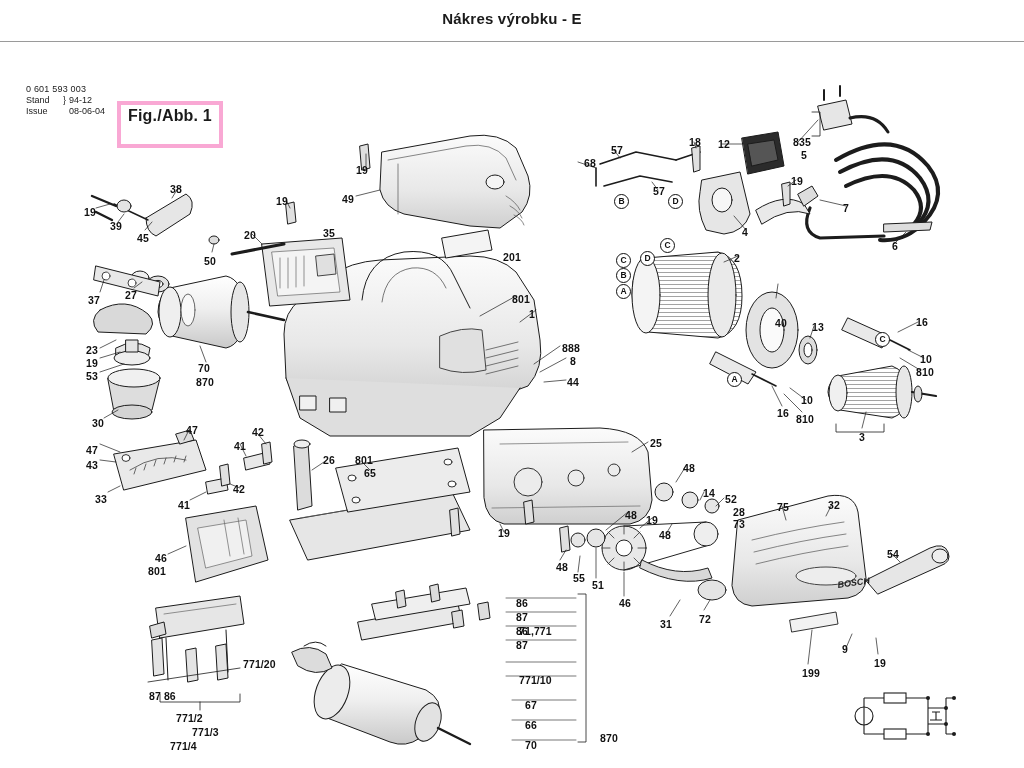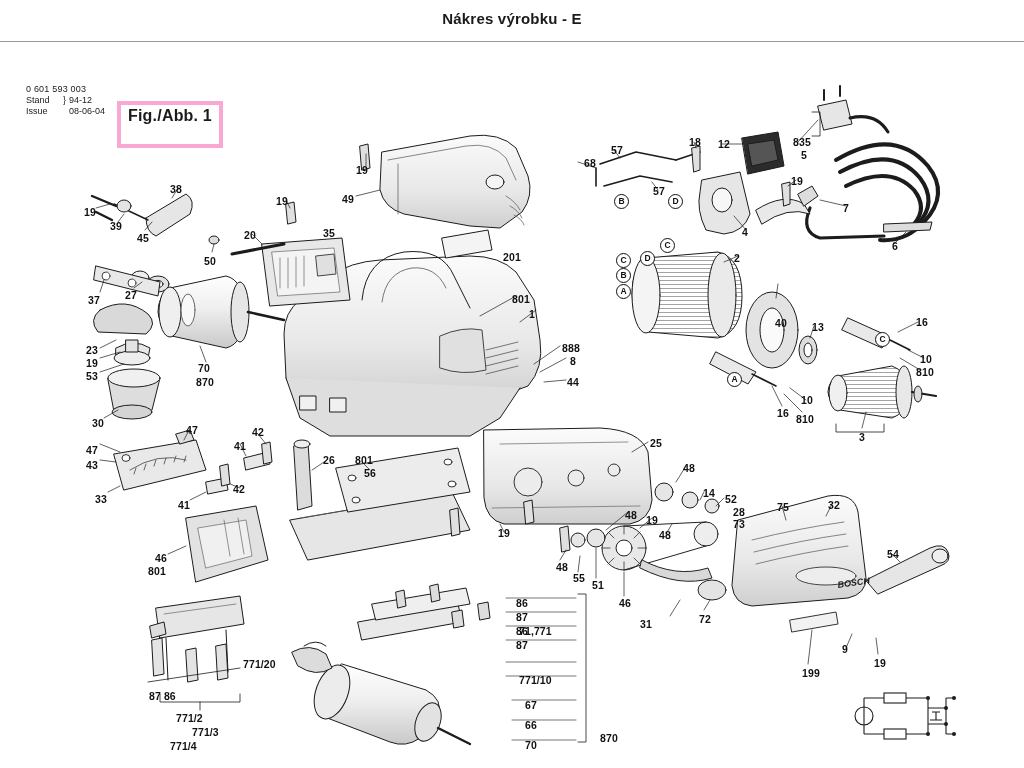--- a/index.html
+++ b/index.html
@@ -491,29 +491,29 @@
       <div class="cal" style="left: 95px; top: 494px;">33</div>
       <div class="cal" style="left: 186px; top: 425px;">47</div>
       <div class="cal" style="left: 198px; top: 363px;">70</div>
       <div class="cal" style="left: 196px; top: 377px;">870</div>
       <div class="cal" style="left: 234px; top: 441px;">41</div>
       <div class="cal" style="left: 252px; top: 427px;">42</div>
       <div class="cal" style="left: 233px; top: 484px;">42</div>
       <div class="cal" style="left: 178px; top: 500px;">41</div>
       <div class="cal" style="left: 323px; top: 455px;">26</div>
       <div class="cal" style="left: 355px; top: 455px;">801</div>
-      <div class="cal" style="left: 364px; top: 468px;">56</div>
+      <div class="cal" style="left: 364px; top: 468px;">65</div>
       <div class="cal" style="left: 155px; top: 553px;">46</div>
       <div class="cal" style="left: 148px; top: 566px;">801</div>
       <div class="cal" style="left: 498px; top: 528px;">19</div>
       <div class="cal" style="left: 556px; top: 562px;">48</div>
       <div class="cal" style="left: 573px; top: 573px;">55</div>
       <div class="cal" style="left: 592px; top: 580px;">51</div>
       <div class="cal" style="left: 619px; top: 598px;">46</div>
-      <div class="cal" style="left: 640px; top: 619px;">31</div>
+      <div class="cal" style="left: 660px; top: 619px;">31</div>
       <div class="cal" style="left: 699px; top: 614px;">72</div>
       <div class="cal" style="left: 512px; top: 294px;">801</div>
       <div class="cal" style="left: 529px; top: 309px;">1</div>
       <div class="cal" style="left: 562px; top: 343px;">888</div>
       <div class="cal" style="left: 570px; top: 356px;">8</div>
       <div class="cal" style="left: 567px; top: 377px;">44</div>
       <div class="cal" style="left: 650px; top: 438px;">25</div>
       <div class="cal" style="left: 683px; top: 463px;">48</div>
       <div class="cal" style="left: 703px; top: 488px;">14</div>
       <div class="cal" style="left: 725px; top: 494px;">52</div>

